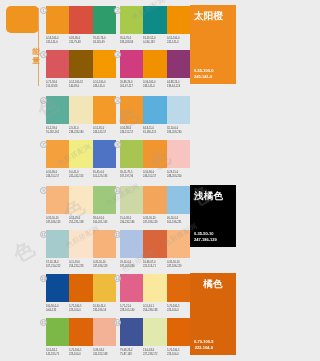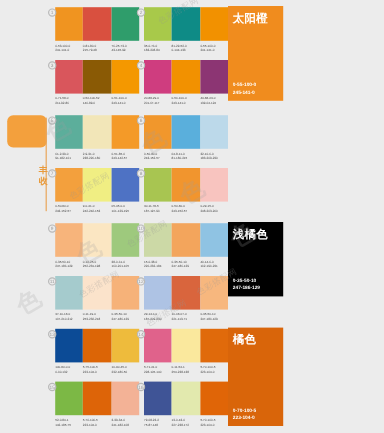--- a/index.html
+++ b/index.html
@@ -120,20 +120,25 @@
     <div class="wm" style="left:104px;top:190px;">色彩搭配网</div>
     <div class="wm" style="left:162px;top:230px;">色彩搭配网</div>
     <div class="wm big" style="left:14px;top:238px;">色</div>
     <div class="wm" style="left:64px;top:232px;">色彩搭配网</div>
     <div class="wm" style="left:120px;top:256px;">色彩搭配网</div>
     <div class="wm big" style="left:192px;top:182px;">色</div>
   </div>
 
   <div id="sections-host">
       <div class="section" style="top: 0px; height: 90px;">
+        <div class="rail">
+          <div class="chip" style="background: rgb(240, 148, 32);"></div>
+          <div class="rail-line"></div>
+          <div class="rail-label">能量</div>
+        </div>
         <div class="grid">
           <div class="pal c0 r0">
             <div class="pal-num">1</div>
             <div class="swatches">
               <div style="background: rgb(240, 148, 32);"></div>
               <div style="background: rgb(217, 80, 63);"></div>
               <div style="background: rgb(47, 157, 107);"></div>
             </div>
             <div class="codes">
               <div><span>0-53-100-0</span><br><span>241-141-0</span></div>
@@ -180,25 +185,20 @@
               <div><span>44-88-23-0</span><br><span>139-64-124</span></div>
             </div>
           </div>
         </div>
         <div class="namecard light" style="background: rgb(240, 140, 30); top: 5px; height: 79px;">
           <div class="nm">太阳橙</div>
           <div class="nc"><span>0-55-100-0</span><br><span>245-141-0</span></div>
         </div>
       </div>
       <div class="section" style="top: 90px; height: 90px;">
-        <div class="rail">
-          <div class="chip" style="background: rgb(243, 160, 61);"></div>
-          <div class="rail-line"></div>
-          <div class="rail-label">丰收</div>
-        </div>
         <div class="grid">
           <div class="pal c0 r0">
             <div class="pal-num">5</div>
             <div class="swatches">
               <div style="background: rgb(92, 174, 155);"></div>
               <div style="background: rgb(242, 230, 184);"></div>
               <div style="background: rgb(244, 154, 40);"></div>
             </div>
             <div class="codes">
               <div><span>61-2-39-0</span><br><span>91-182-161</span></div>
@@ -355,20 +355,20 @@
               <div style="background: rgb(226, 233, 174);"></div>
               <div style="background: rgb(224, 101, 7);"></div>
             </div>
             <div class="codes">
               <div><span>79-68-23-2</span><br><span>75-87-148</span></div>
               <div><span>13-0-43-0</span><br><span>227-238-172</span></div>
               <div><span>5-70-100-5</span><br><span>223-104-0</span></div>
             </div>
           </div>
         </div>
-        <div class="namecard light" style="background: rgb(217, 101, 10); top: 5px; height: 82px;">
+        <div class="namecard light" style="background: rgb(217, 101, 10); top: 5px; height: 82px; text-align: center;">
           <div class="nm">橘色</div>
           <div class="nc"><span>0-70-100-5</span><br><span>223-104-0</span></div>
         </div>
       </div>
     </div>
 
 </div>
 
 </body></html>

